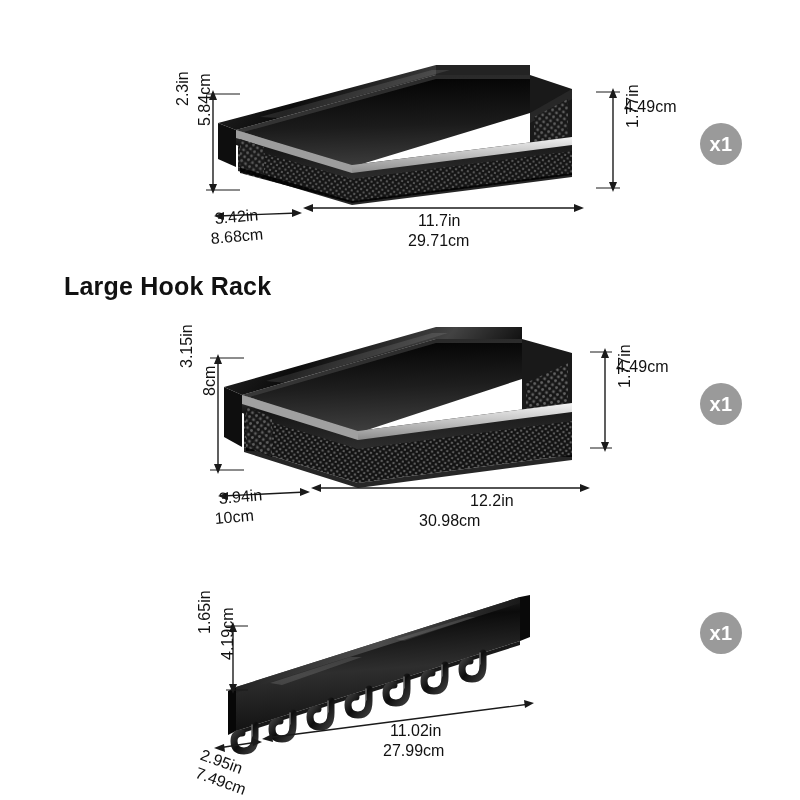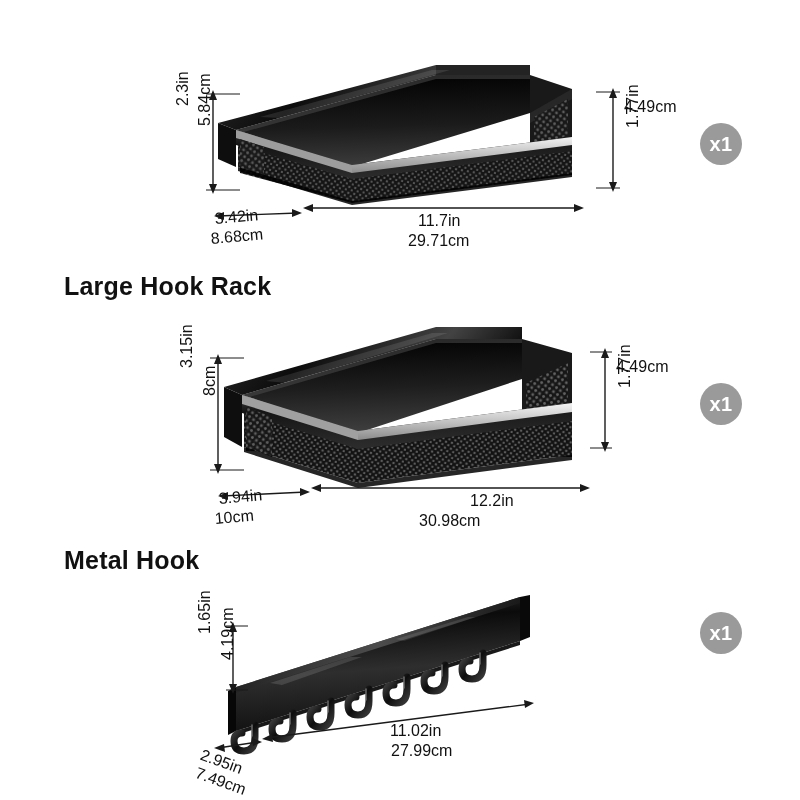--- a/index.html
+++ b/index.html
@@ -295,21 +295,20 @@
 
   <div class="dim-label" style="left:218px; top:490px; transform:rotate(-5deg); transform-origin:0 0;">
     <span>3.94in</span>
   </div>
   <div class="dim-label" style="left:214px; top:510px; transform:rotate(-5deg); transform-origin:0 0;">
     <span>10cm</span>
   </div>
 
   <div class="qty-badge" style="left:700px; top:383px;">x1</div>
 
-  <div class="section-title" style="left:64px; top:546px;">Metal Hook</div>
 
   <svg class="art" style="left:200px; top:575px; width:380px; height:180px;" viewBox="0 0 380 180">
     <defs>
       <linearGradient id="hBar" x1="0" y1="0" x2="0.15" y2="1">
         <stop offset="0%" stop-color="#3a3a3a"></stop>
         <stop offset="25%" stop-color="#0b0b0b"></stop>
         <stop offset="60%" stop-color="#2e2e2e"></stop>
         <stop offset="100%" stop-color="#121212"></stop>
       </linearGradient>
       <linearGradient id="hTop" x1="0" y1="0" x2="1" y2="0">
@@ -380,21 +379,21 @@
   <div class="dim-label" style="left:196px; top:634px; transform:rotate(-90deg); transform-origin:0 0;">
     <span>1.65in</span>
   </div>
   <div class="dim-label" style="left:219px; top:660px; transform:rotate(-90deg); transform-origin:0 0;">
     <span>4.19cm</span>
   </div>
 
   <div class="dim-label" style="left:390px; top:722px;">
     <span>11.02in</span>
   </div>
-  <div class="dim-label" style="left:383px; top:742px;margin-left:8px;">
+  <div class="dim-label" style="left:383px; top:742px;">
     <span>27.99cm</span>
   </div>
 
   <div class="dim-label" style="left:204px; top:746px; transform:rotate(20deg); transform-origin:0 0;">
     <span>2.95in</span>
   </div>
   <div class="dim-label" style="left:199px; top:764px; transform:rotate(20deg); transform-origin:0 0;">
     <span>7.49cm</span>
   </div>
 

